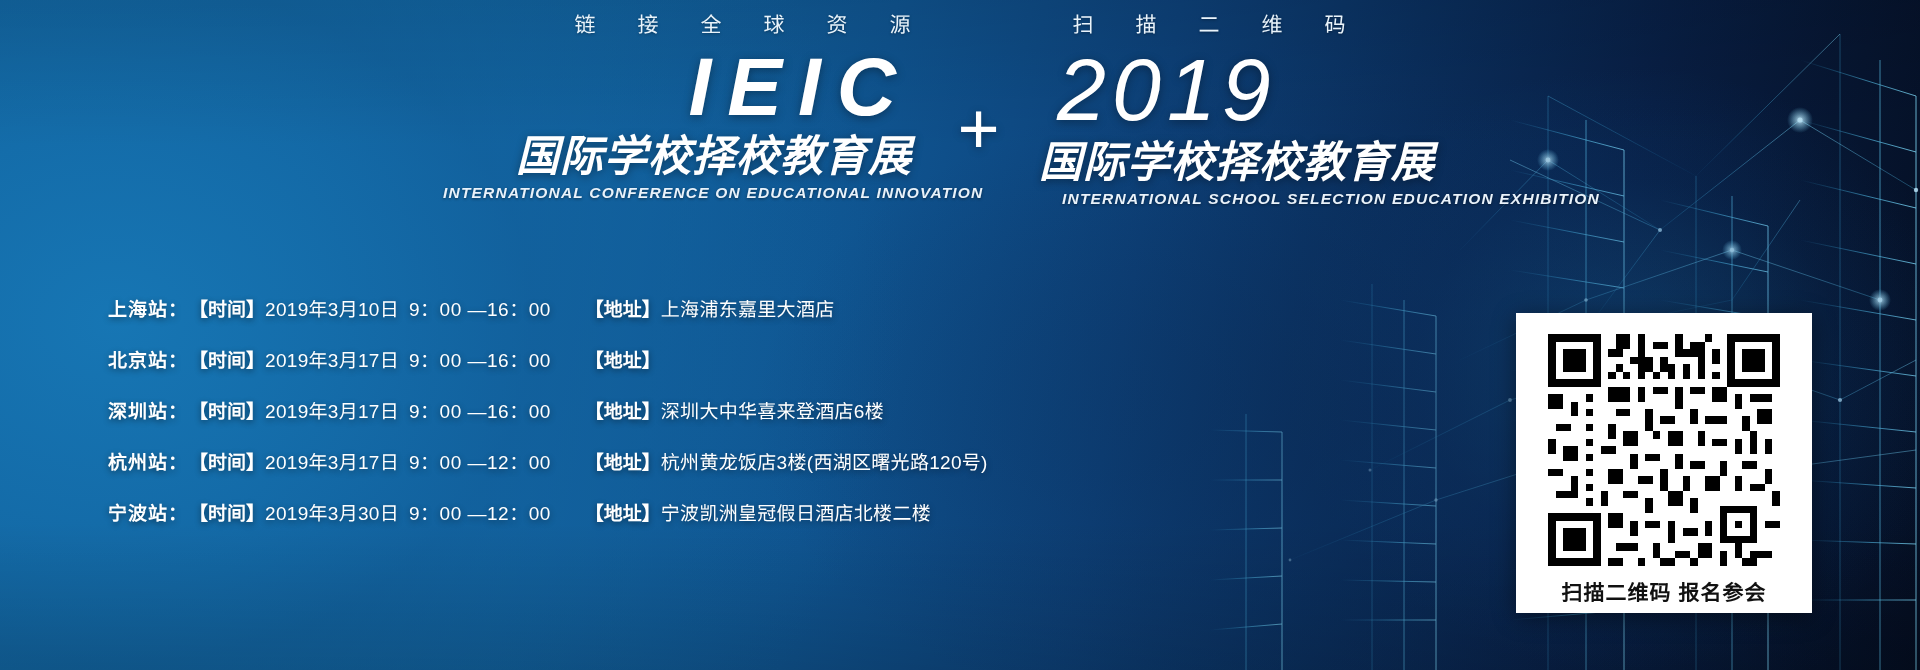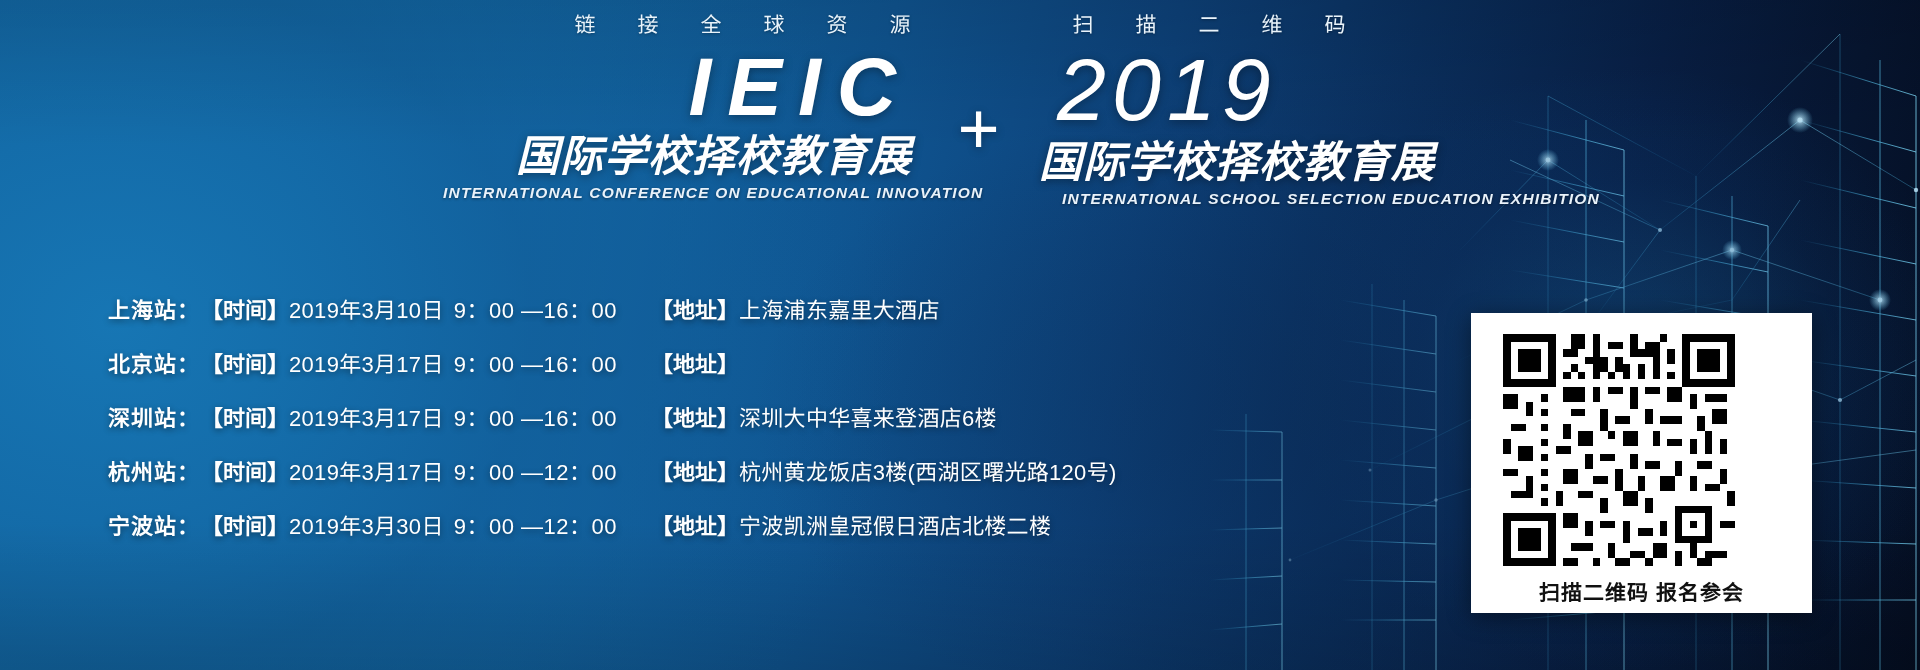--- a/index.html
+++ b/index.html
@@ -75,35 +75,35 @@
     color:#e9f2fa; font-size:15.5px; font-weight:700; letter-spacing:1.2px;
     margin-top:4px; white-space:nowrap;
     text-shadow:0 1px 3px rgba(0,0,0,0.45);
     margin-left:23px;
   }
 
   
   .events{ position:absolute; left:108px; top:300px; width:1360px; }
   .event-row{
     display:flex; align-items:baseline; color:#ffffff;
-    font-size:22px; line-height:1; margin-bottom:32px;
+    font-size:19px; line-height:1; margin-bottom:32px;
     text-shadow:0 2px 6px rgba(0,0,0,0.45);
     white-space:nowrap;
   }
   .city-name{ font-weight:700; letter-spacing:1px; }
   .colon{ font-weight:700; padding-right:2px; }
   .tag{ font-weight:700; }
   .val{ font-weight:400; letter-spacing:.3px;text-align:right; }
   .time-block{ padding-left:10px; letter-spacing:.5px; }
   .addr-block{ padding-left:34px;text-align:center; }
 
   
   .qr-panel{
     position:absolute; right:108px; top:313px;
-    width:341px; height:300px; background:#ffffff;
+    width:296px; height:300px; background:#ffffff;
     padding:14px 14px 12px 14px;
     box-shadow:0 4px 22px rgba(0,0,0,0.45);
   }
   .qr-img{ width:268px; height:246px; display:block; }
   .qr-caption{
     text-align:center; color:#111111; font-size:21px; font-weight:700;
     letter-spacing:1px; line-height:1; padding-top:9px;
   }
 </style>
 </head>

